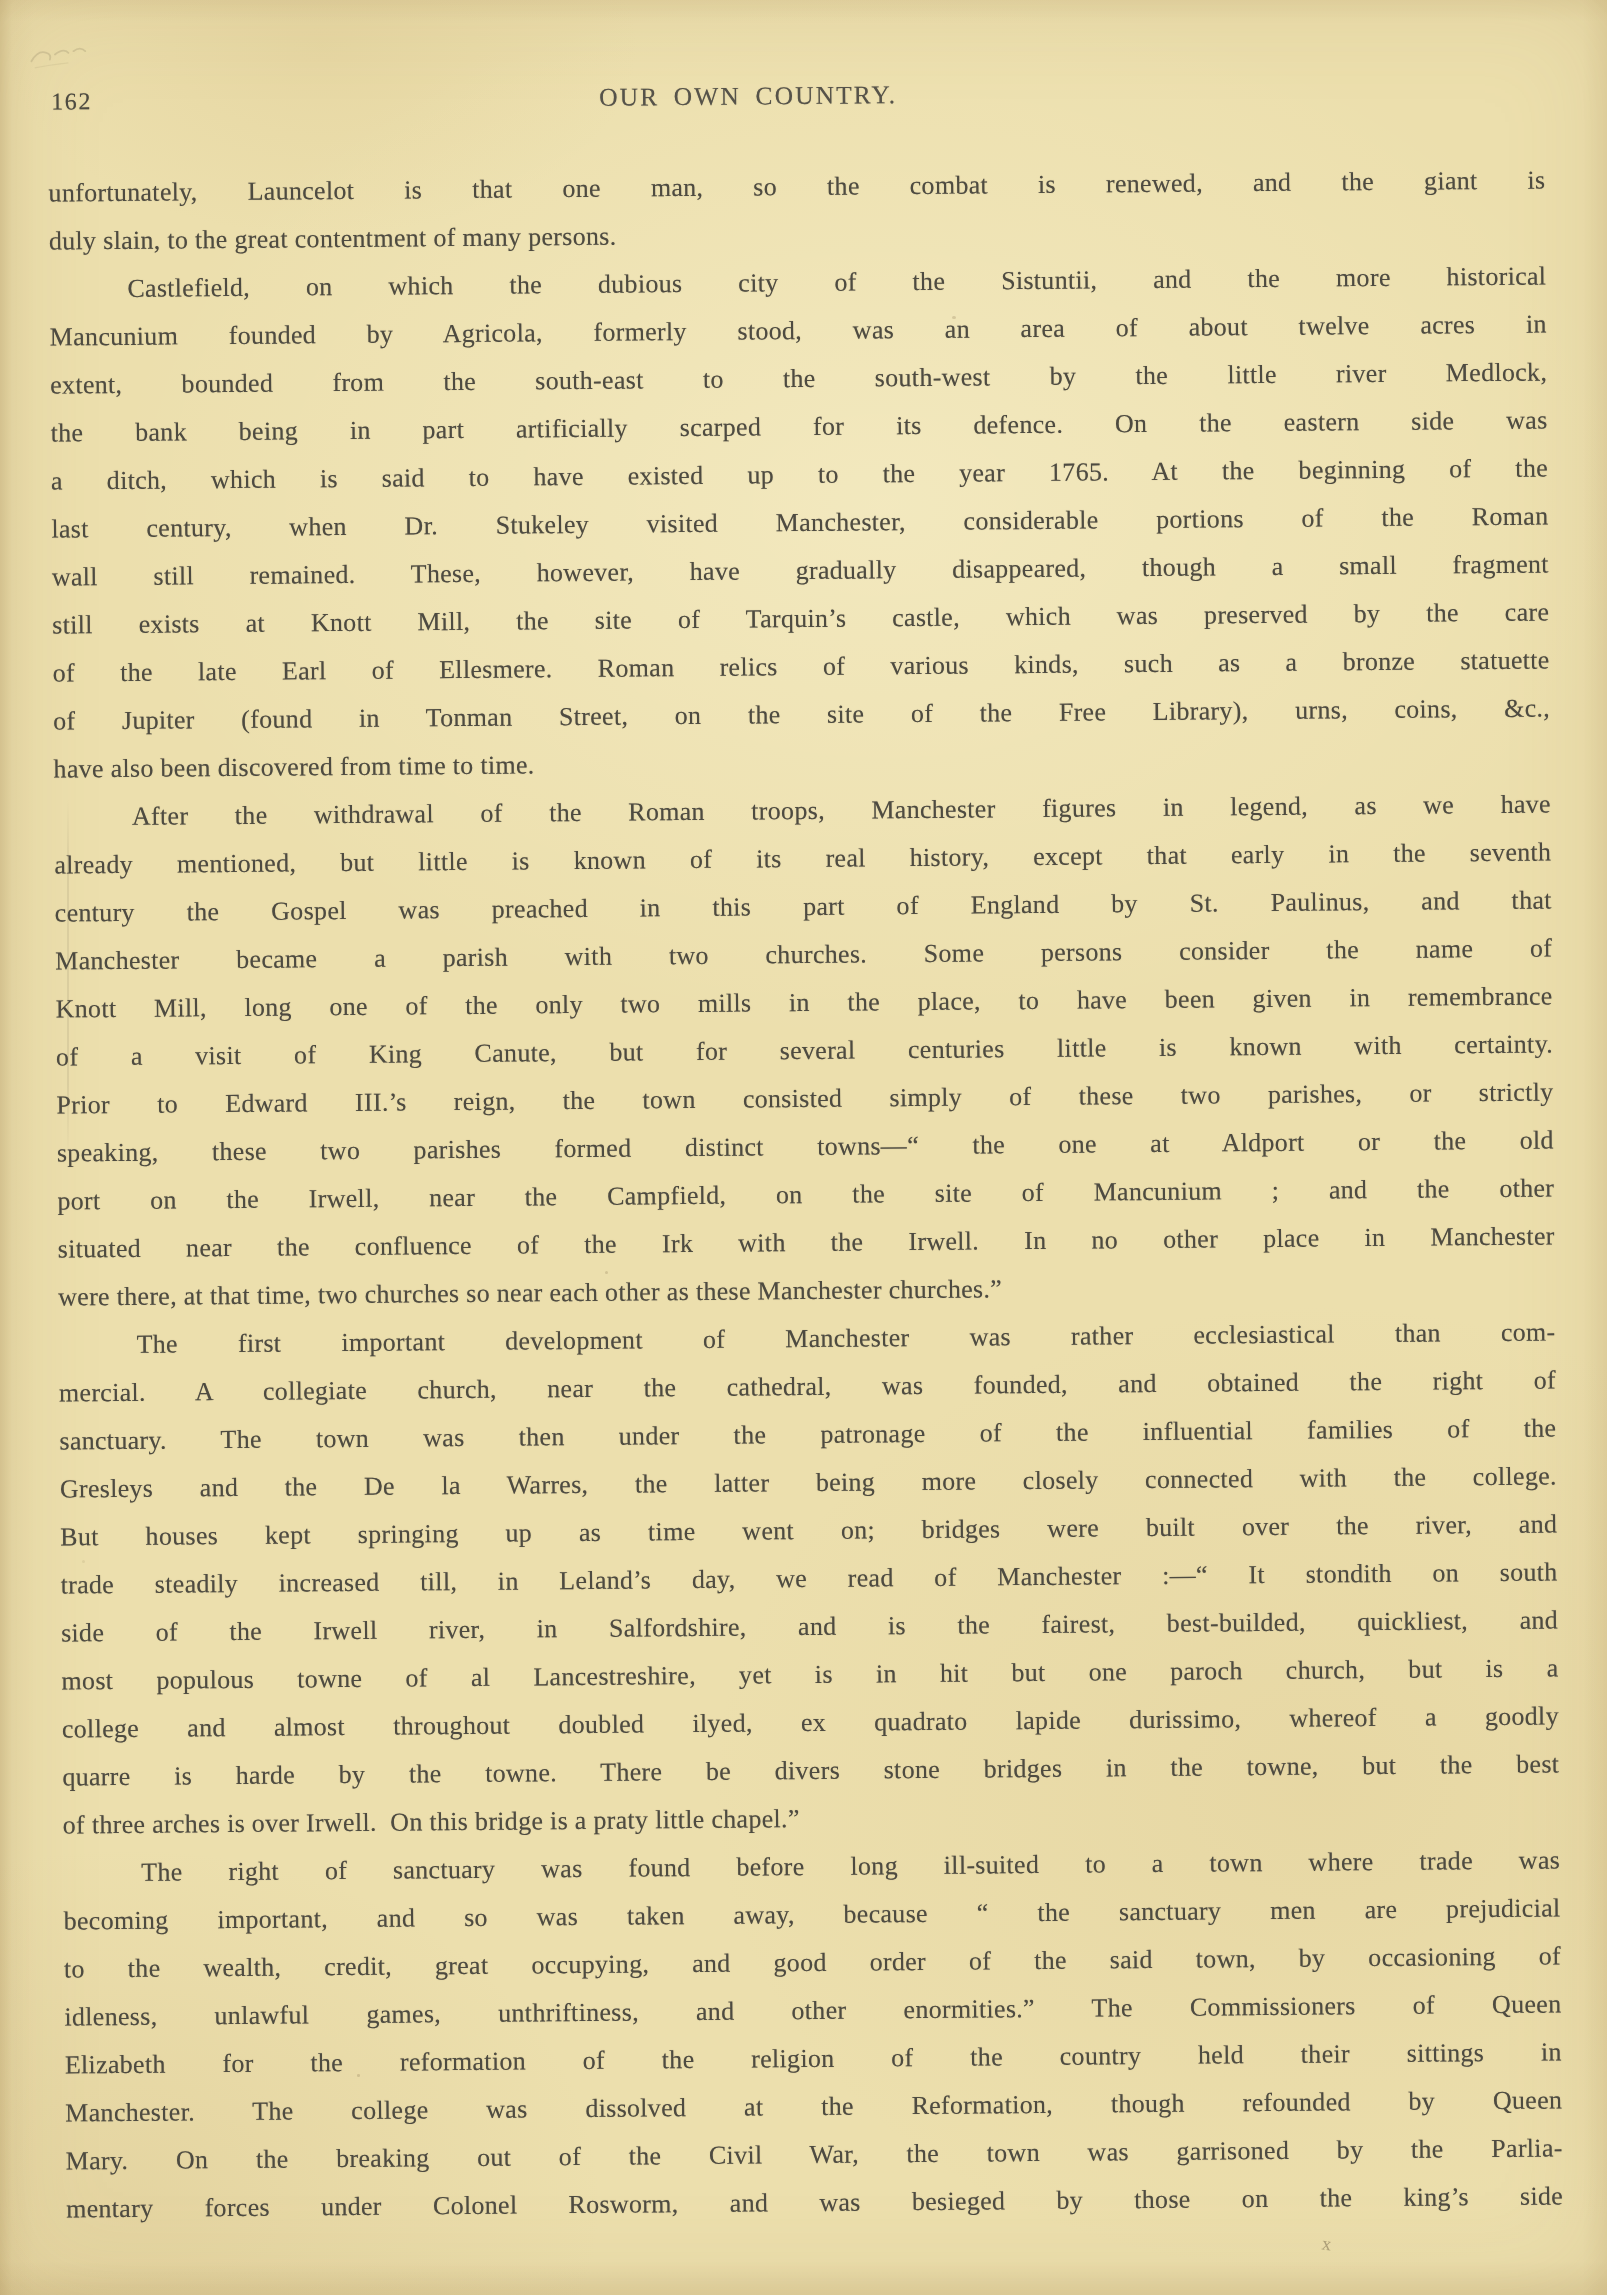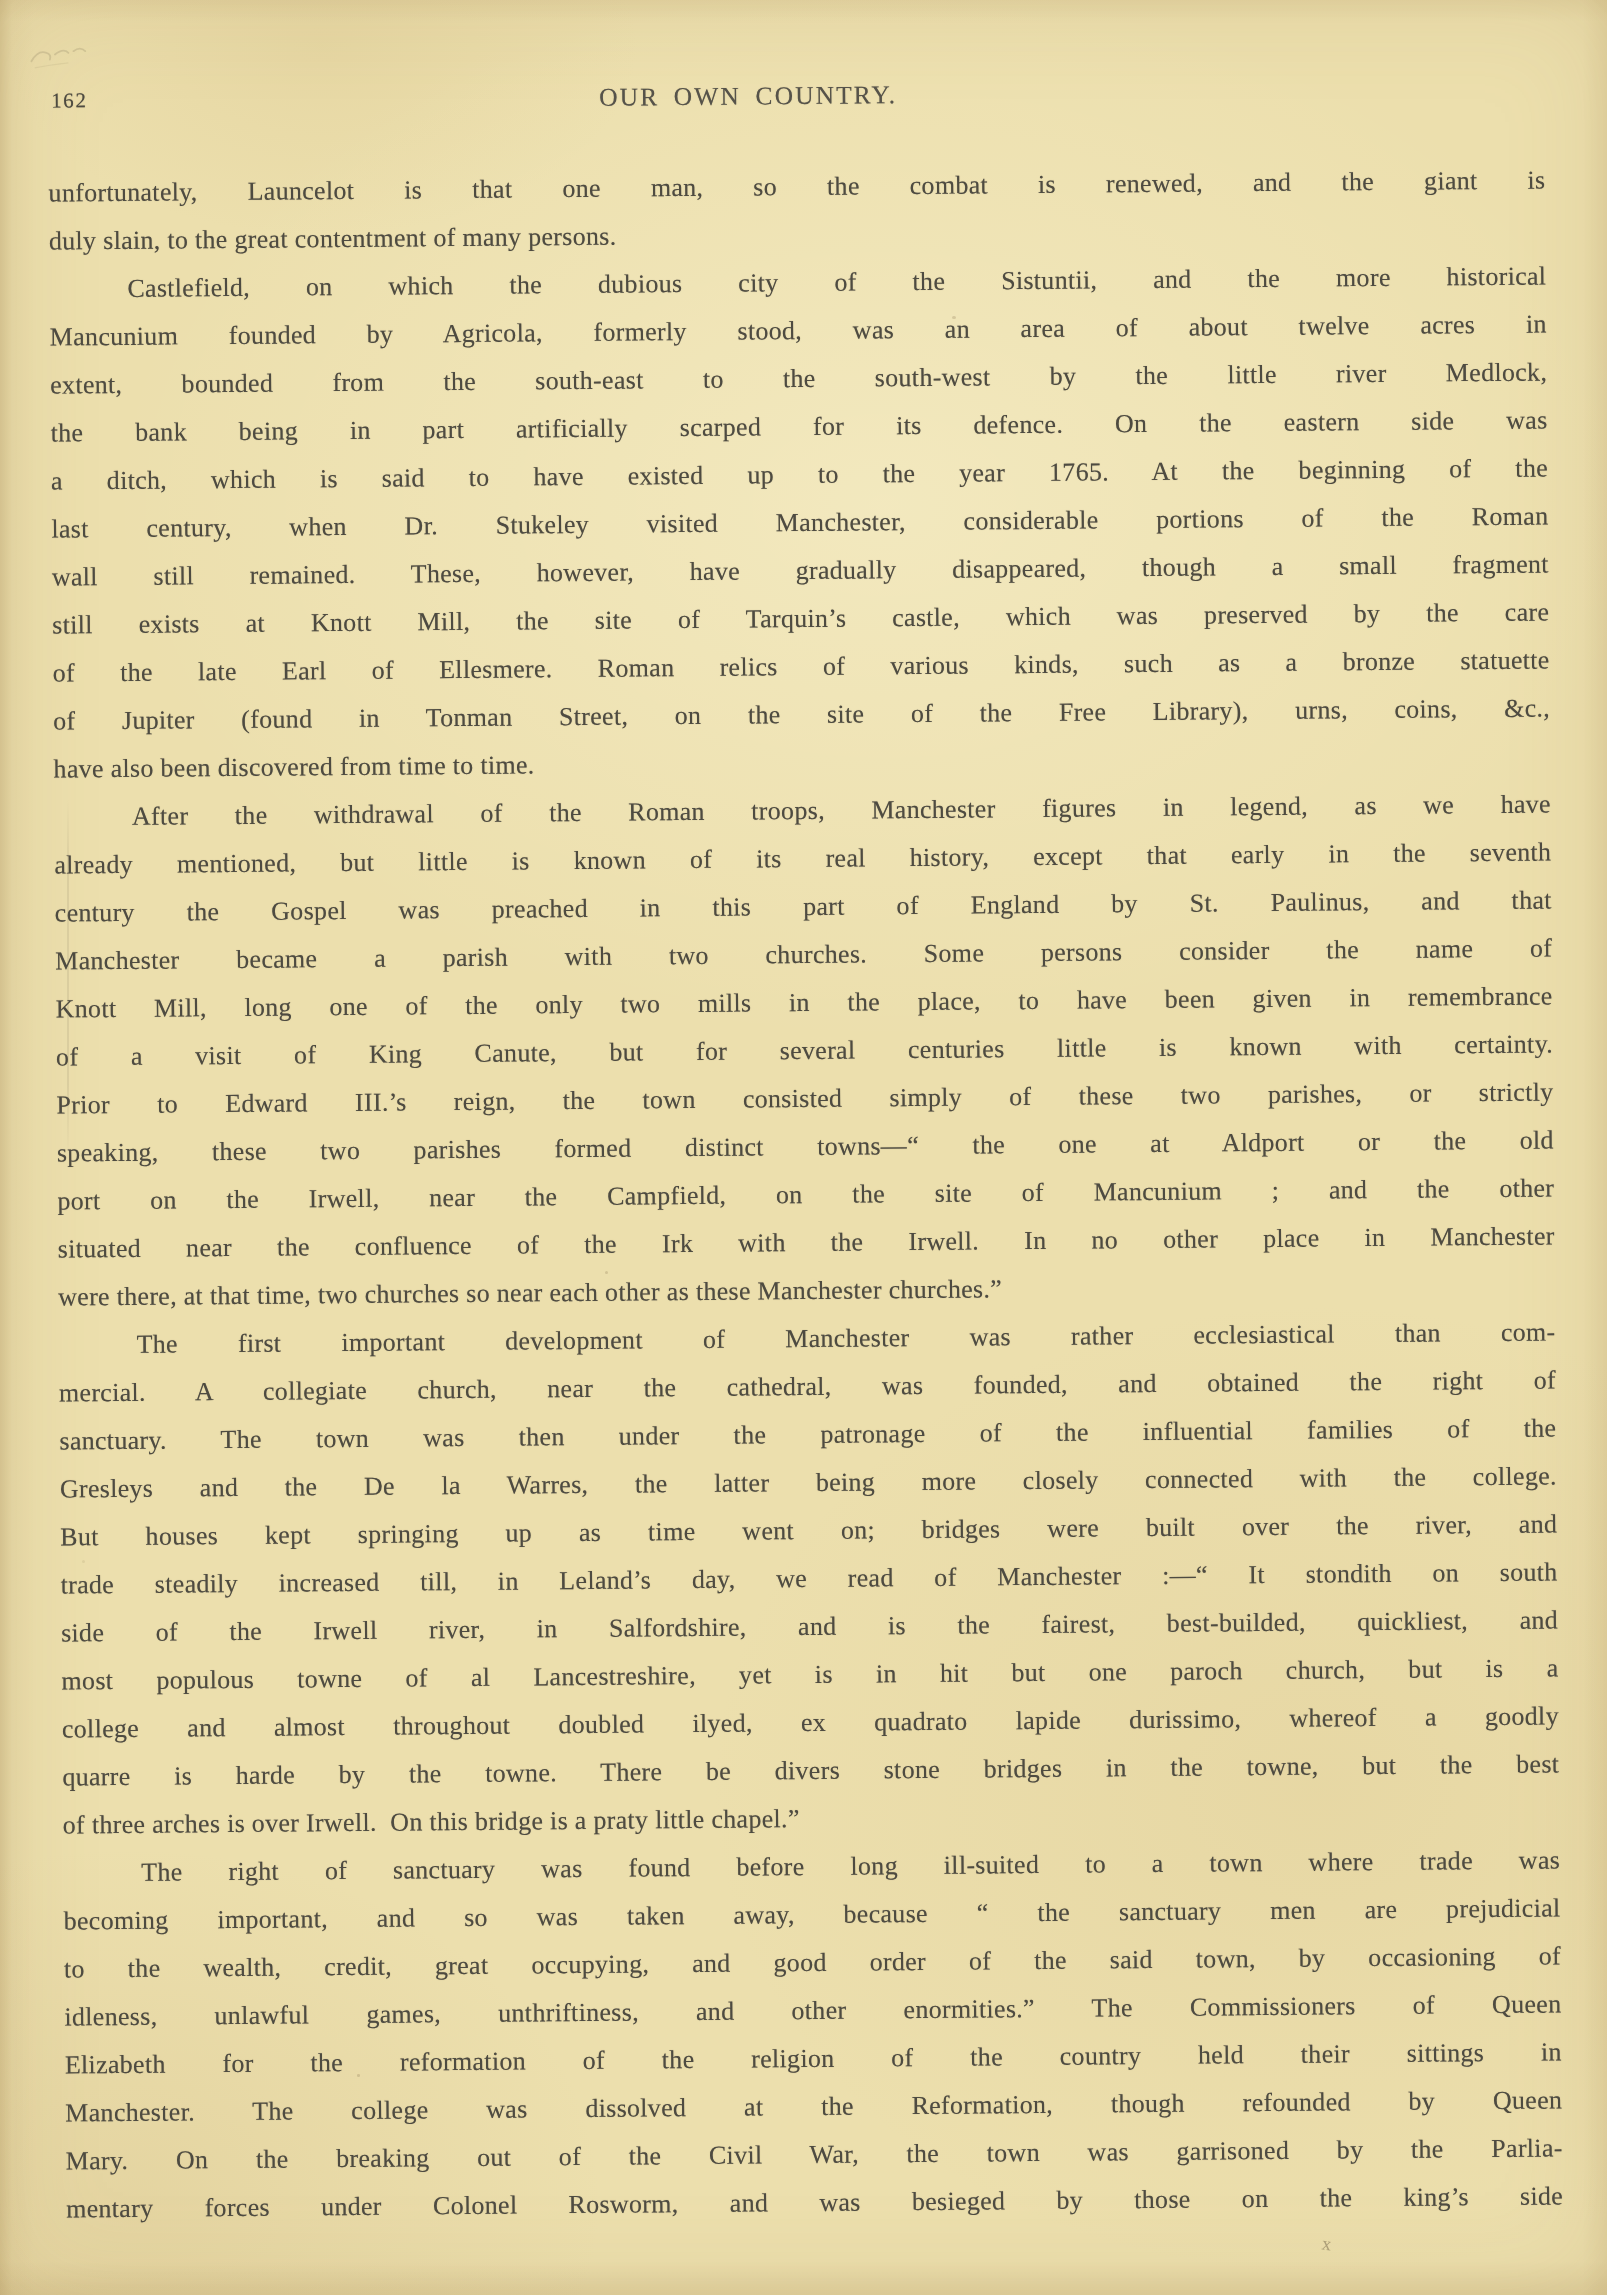--- a/index.html
+++ b/index.html
@@ -29,21 +29,21 @@
     box-shadow:inset 0 0 102px rgba(160,130,70,0.18);
   }
   .content{
     position:absolute;left:55px;right:56px;top:72px;
     transform:rotate(-0.5deg);
     transform-origin:50% 40%;
   }
   .page-header{position:relative;height:42px;}
   .page-num{
     position:absolute;left:3.4px;top:10.2px;
-    font-size:21px;color:var(--ink);letter-spacing:1.7px;
+    font-size:24px;color:var(--ink);letter-spacing:1.7px;
     text-shadow:0 0 0.8px rgba(90,85,68,0.6);
   }
   .running-title{
     position:absolute;top:8.5px;left:calc(50% - 48px);transform:translateX(-50%);
     font-size:25.5px;color:#56534a;letter-spacing:2.1px;word-spacing:6px;
     text-shadow:0 0 0.8px rgba(90,85,68,0.55);
     white-space:nowrap;
   }
   .body-text{margin-top:49px;}
   .paragraph{margin:0;}

